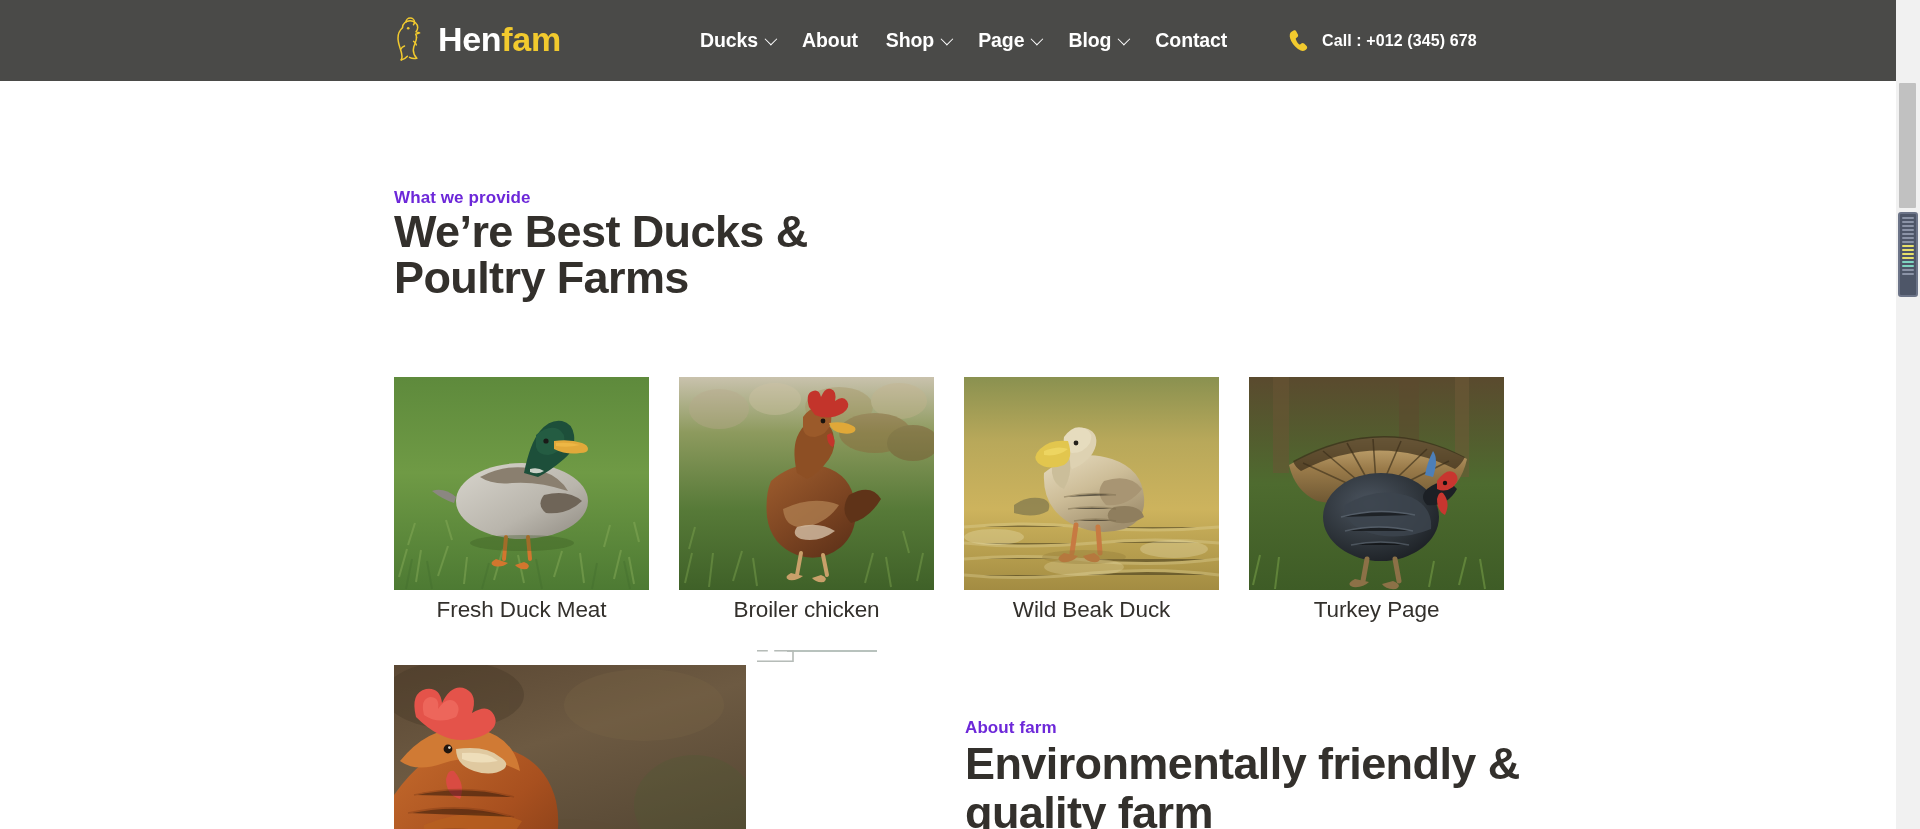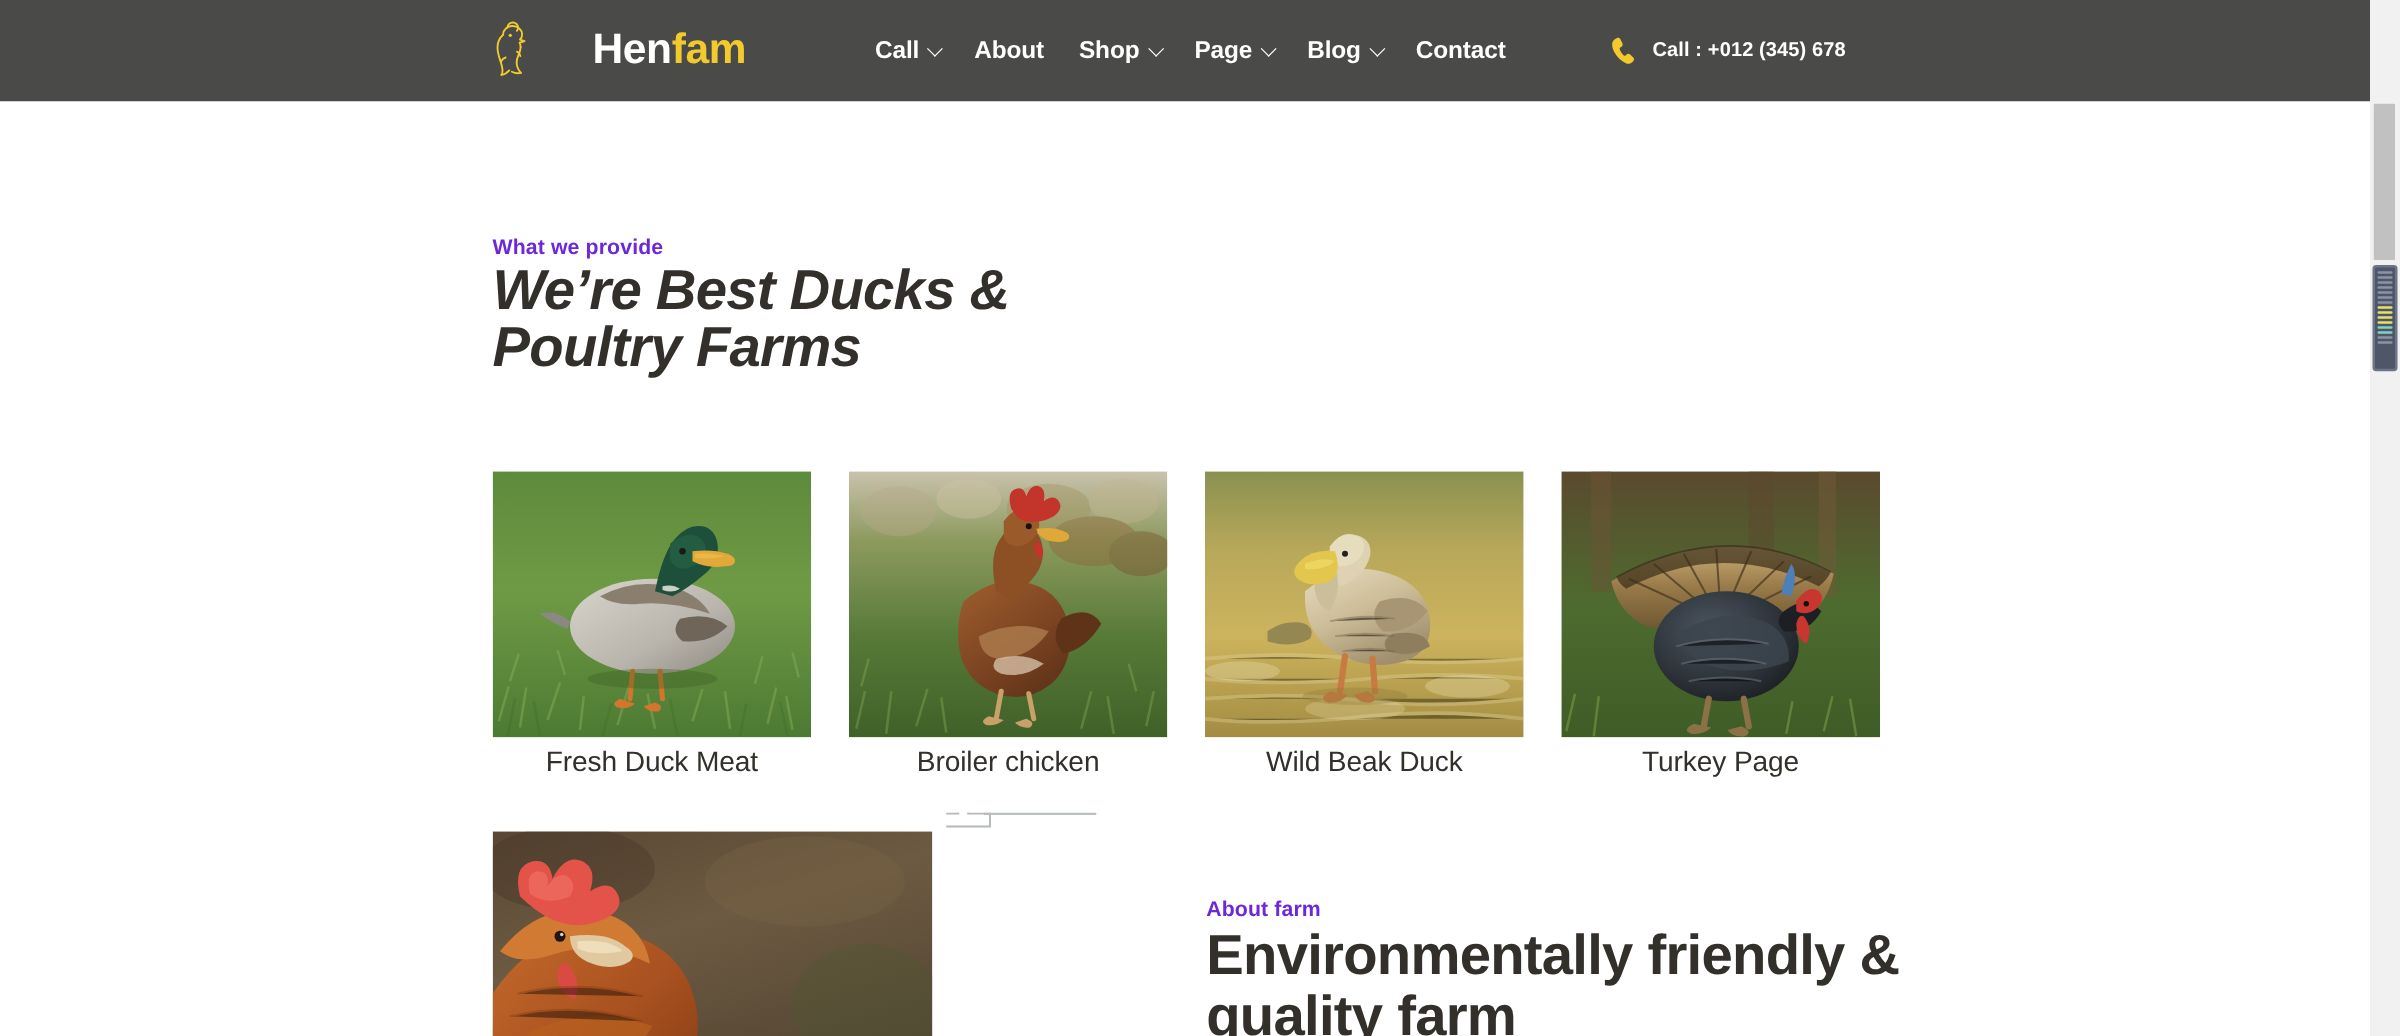--- a/index.html
+++ b/index.html
@@ -63,21 +63,21 @@
     height: 46px;
     display: block;
   }
   .brand-text {
     font-size: 34px;
     font-weight: 700;
     letter-spacing: -0.3px;
     line-height: 1;
     white-space: nowrap;
   }
-  .brand-text .b-hen { color: #ffffff; margin-left: 36px; }
+  .brand-text .b-hen { color: #ffffff; }
   .brand-text .b-fam { color: #f2ca2e; }
 
   .main-nav {
     position: absolute;
     left: 686px;
     top: 0;
     height: 81px;
     display: flex;
     align-items: center;
     gap: 0;
@@ -148,21 +148,20 @@
   .provide-title {
     position: absolute;
     left: 394px;
     top: 128px;
     width: 560px;
     color: #33302c;
     font-size: 45px;
     line-height: 1.02;
     font-weight: 700;
     letter-spacing: -0.6px;
-    font-style: italic;
   }
 
   
   .product-grid {
     position: absolute;
     left: 394px;
     top: 296px;
     width: 1110px;
     display: flex;
     gap: 30px;
@@ -315,21 +314,21 @@
               <circle cx="15.2" cy="12.2" r="1.3" fill="#f2ca2e" stroke="none"></circle>
               <path d="M20.6 25.3c1.4.7 2.4 2 2.7 3.6"></path>
               <path d="M11.5 30c-1.6.5-3 1.7-3.7 3.3"></path>
             </svg>
           </span>
           <span class="brand-text"><span class="b-hen">Hen</span><span class="b-fam">fam</span></span>
         </a>
 
         <nav class="main-nav">
           <a class="nav-item" href="#">
-            <span>Call</span>
+            <span>Ducks</span>
             <i class="caret"></i>
           </a>
           <a class="nav-item" href="#">
             <span>About</span>
           </a>
           <a class="nav-item" href="#">
             <span>Shop</span>
             <i class="caret"></i>
           </a>
           <a class="nav-item" href="#">

